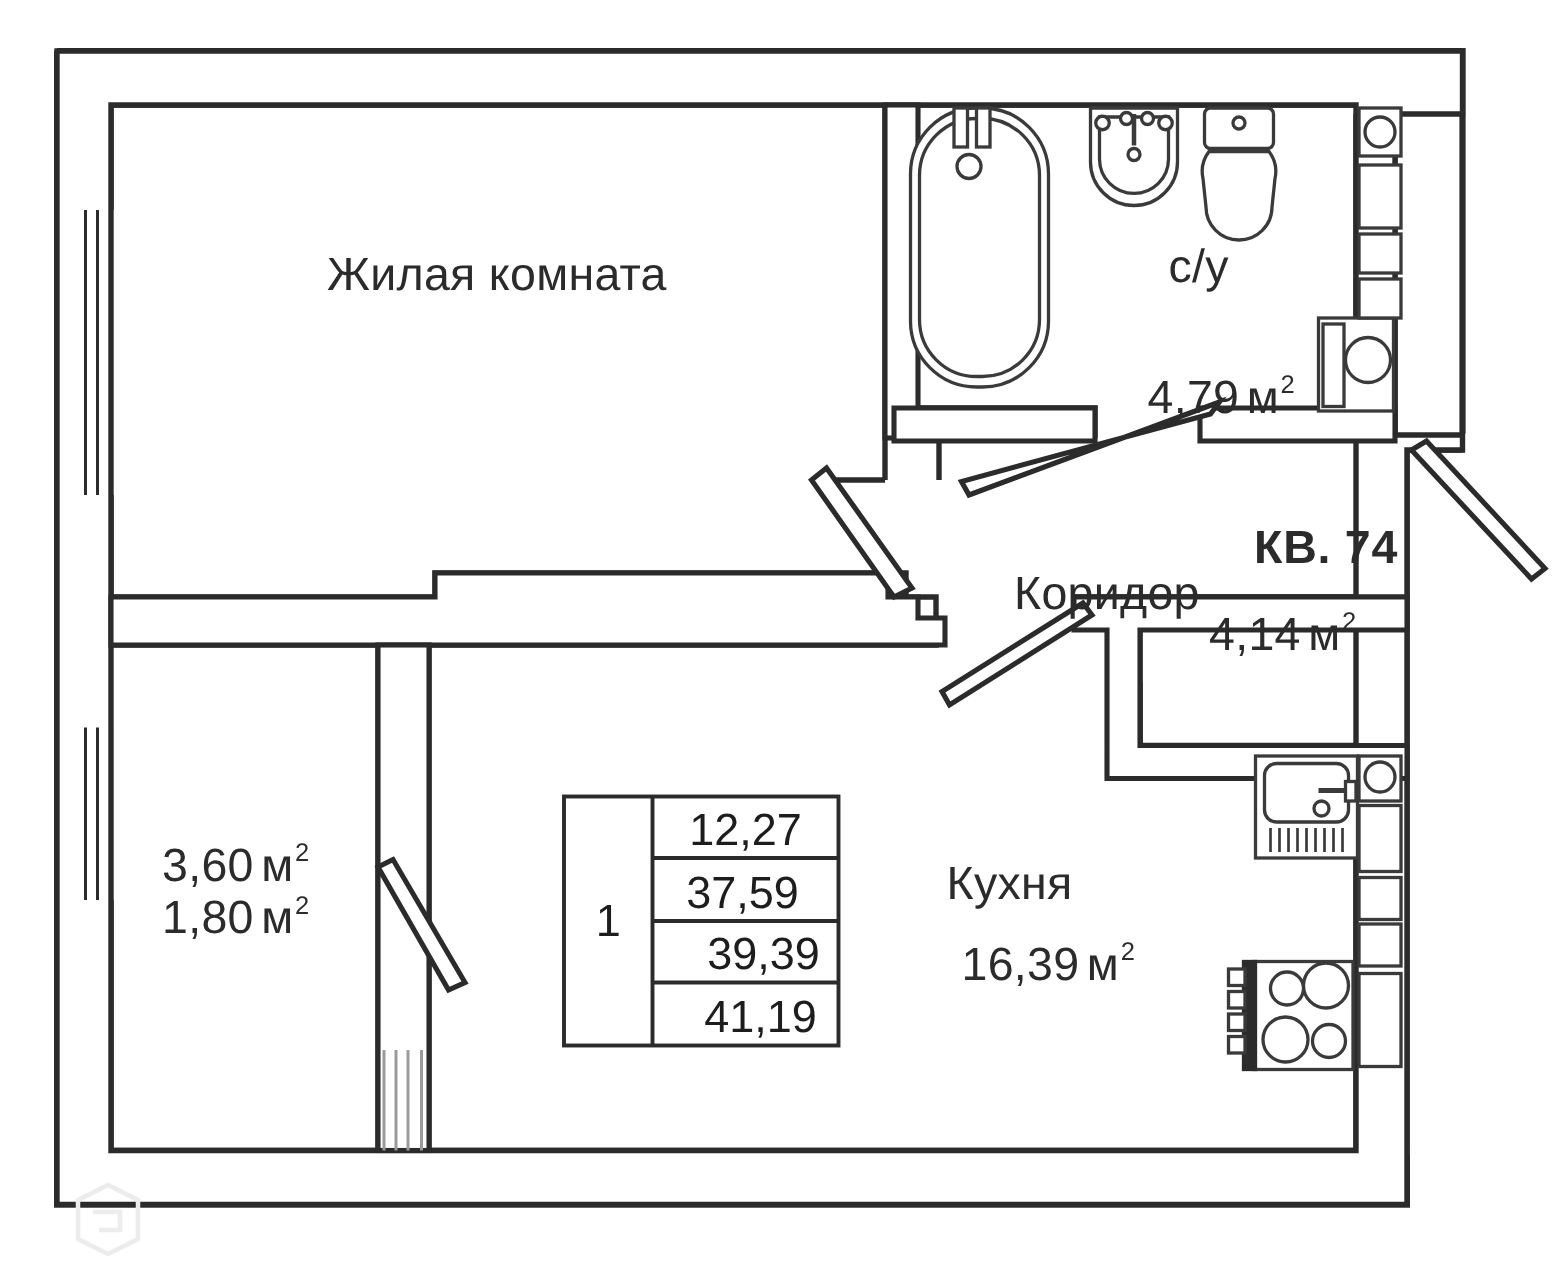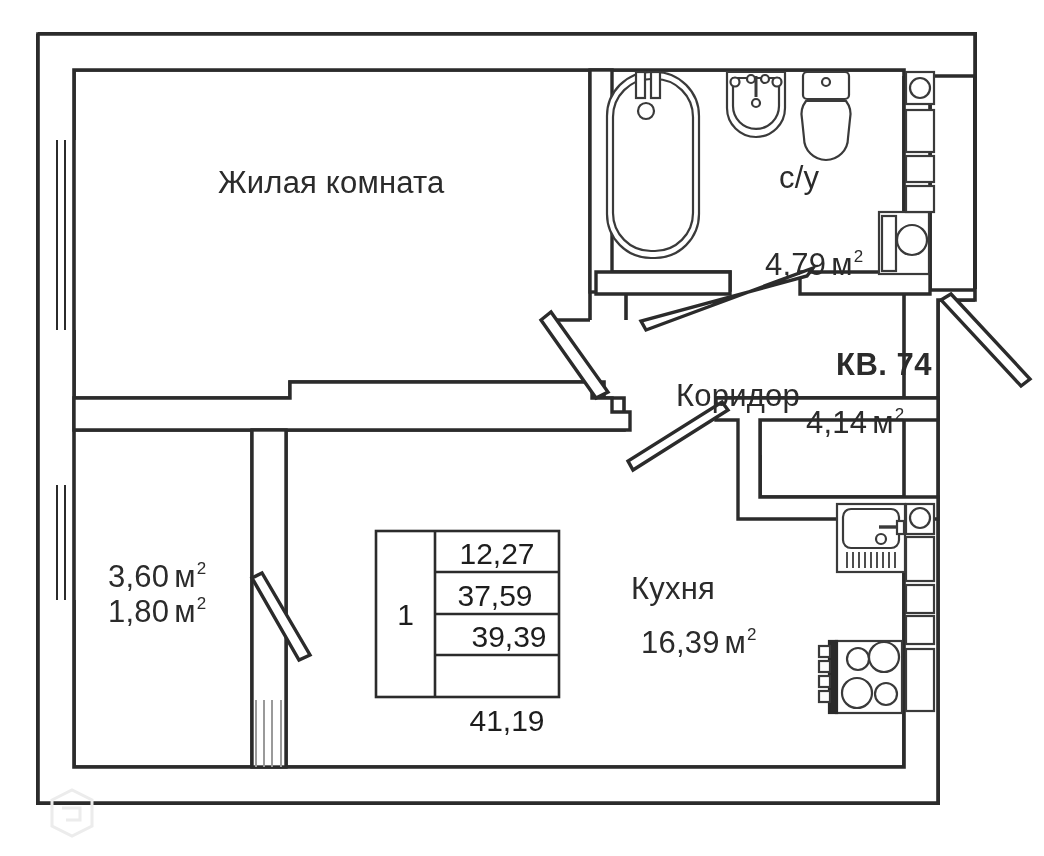--- a/index.html
+++ b/index.html
@@ -338,16 +338,16 @@
     <span>3,60</span><span class="unit">м</span><span class="sup">2</span>
   </div>
   <div class="label room-area" style="left:108px; top:596px;">
     <span>1,80</span><span class="unit">м</span><span class="sup">2</span>
   </div>
 
   <div class="tbl-cell" style="left:376px; top:600px; width:59px;">1</div>
   <div class="tbl-cell" style="left:435px; top:539px; width:124px;">12,27</div>
   <div class="tbl-cell" style="left:435px; top:581px; width:120px;">37,59</div>
   <div class="tbl-cell" style="left:435px; top:622px; width:148px;">39,39</div>
-  <div class="tbl-cell" style="left:435px; top:664px; width:144px;margin-top:42px;">41,19</div>
+  <div class="tbl-cell" style="left:435px; top:664px; width:144px;">41,19</div>
 
 
 </div>
 
 </body></html>

